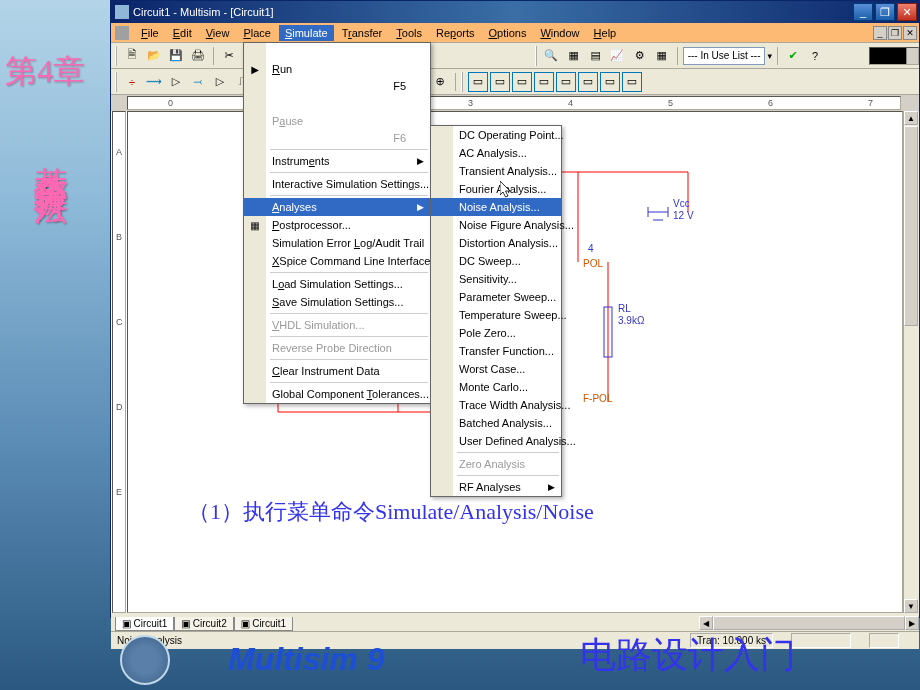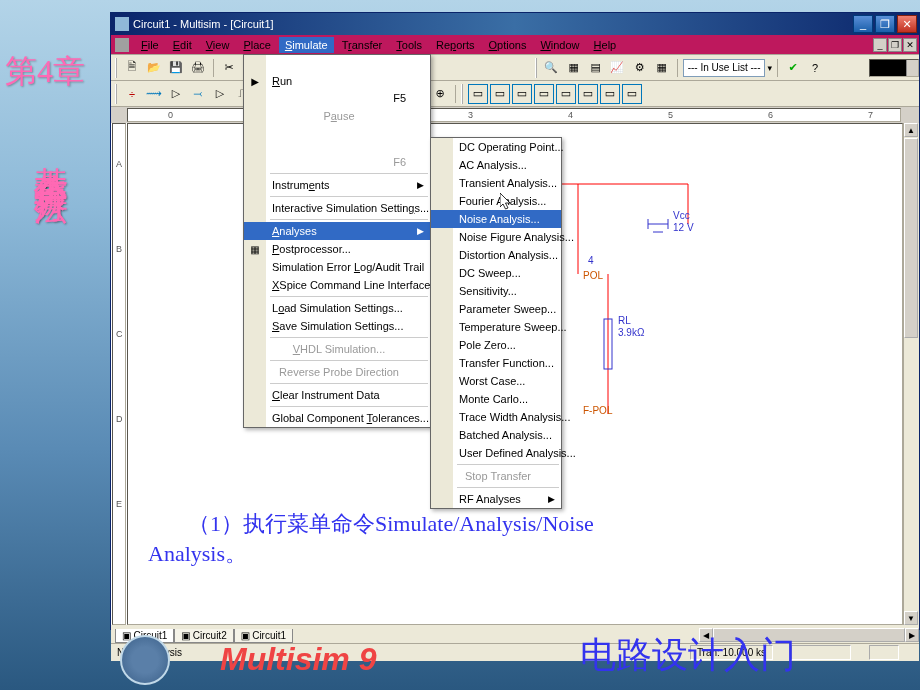--- a/index.html
+++ b/index.html
@@ -1,28 +1,28 @@
 <!DOCTYPE html>
 <html><head>
 <meta charset="utf-8">
 <style>
 * { box-sizing: border-box; margin: 0; padding: 0; font-family: Tahoma, sans-serif; }
 body { width: 920px; height: 690px; background: linear-gradient(180deg, #b3d4e8 0%, #8db9d8 30%, #5a8bb5 65%, #2a5880 100%); overflow: hidden; position: relative; }
 .chapter-label { position: absolute; left: 5px; top: 50px; font-size: 32px; color: #ff69b4; font-family: "SimSun", serif; font-weight: normal; z-index: 1; text-shadow: 1px 1px 2px rgba(0,0,0,0.3); }
 .vertical-text { position: absolute; left: 28px; top: 140px; writing-mode: vertical-rl; font-size: 34px; color: #ff69b4; font-family: "KaiTi", "SimSun", serif; z-index: 1; text-shadow: 1px 1px 2px rgba(0,0,0,0.3); line-height: 1.3; letter-spacing: 0.1em; }
 .bottom-logo { position: absolute; left: 120px; bottom: 5px; width: 50px; height: 50px; border-radius: 50%; background: radial-gradient(circle, #5a7fa8 40%, #3a5f88 100%); border: 2px solid #c0d8e8; }
-.bottom-title1 { position: absolute; left: 220px; bottom: 12px; font-size: 32px; font-style: italic; font-weight: bold; color: #ef4444; font-family: Arial, sans-serif; }
+.bottom-title1 { position: absolute; left: 228px; bottom: 12px; font-size: 32px; font-style: italic; font-weight: bold; color: #1d4ed8; font-family: Arial, sans-serif; }
 .bottom-title2 { position: absolute; left: 580px; bottom: 10px; font-size: 36px; color: #3333ee; font-family: "SimHei", sans-serif; }
-.app-window { position: absolute; left: 110px; top: 12px; width: 810px; height: 618px; background: #d4d0c8; border: 1px solid #0a246a; }
+.app-window { position: absolute; left: 110px; top: 0; width: 810px; height: 618px; background: #d4d0c8; border: 1px solid #0a246a; }
 .titlebar { height: 22px; background: linear-gradient(90deg, #0a246a 0%, #3a6ea5 50%, #0a246a 100%); color: #fff; display: flex; align-items: center; padding-left: 4px; font-size: 11px; }
 .titlebar .app-icon { width: 14px; height: 14px; background: #8fb8d8; margin-right: 4px; }
 .titlebar .wincontrols { margin-left: auto; display: flex; gap: 2px; margin-right: 2px; }
 .winbtn { width: 20px; height: 18px; background: linear-gradient(180deg, #5a8fd8 0%, #1a5faa 100%); border: 1px solid #003a7a; color: #fff; font-size: 11px; display: flex; align-items: center; justify-content: center; }
 .winbtn.close { background: linear-gradient(180deg, #f08070 0%, #c03020 100%); border-color: #802010; }
-.menubar { height: 20px; background: #be185d; display: flex; align-items: center; padding-left: 4px; font-size: 11px; gap: 2px; border-bottom: 1px solid #aca899; }
+.menubar { height: 20px; background: #fdba74; display: flex; align-items: center; padding-left: 4px; font-size: 11px; gap: 2px; border-bottom: 1px solid #aca899; }
 .menubar .mdi-icon { width: 14px; height: 14px; background: #a0a0a0; margin-right: 4px; }
 .menubar span { padding: 2px 6px; cursor: default; }
 .menubar .mdi-controls { margin-left: auto; display: flex; gap: 1px; margin-right: 2px; }
 .mdi-btn { width: 14px; height: 14px; background: #d4d0c8; border: 1px solid #888; font-size: 9px; display: flex; align-items: center; justify-content: center; }
 .toolbar-row { height: 26px; background: #ece9d8; border-bottom: 1px solid #aca899; display: flex; align-items: center; padding-left: 4px; gap: 2px; font-size: 10px; }
 .tb-grip { width: 3px; height: 20px; border-left: 2px ridge #fff; margin-right: 2px; }
 .tb-btn { width: 20px; height: 20px; border: 1px solid transparent; display: flex; align-items: center; justify-content: center; font-size: 11px; }
 .tb-sep { width: 1px; height: 18px; background: #aca899; margin: 0 3px; }
 .tb-combo { height: 18px; border: 1px solid #7f9db9; background: #fff; padding: 0 4px; font-size: 10px; display: flex; align-items: center; }
 .ruler-h { height: 14px; background: #fff; border: 1px inset #aca899; position: relative; font-size: 9px; color: #555; display: flex; align-items: center; margin: 1px 18px 1px 16px; }
@@ -36,21 +36,21 @@
 .sb-thumb-v { width: 14px; background: #d4d0c8; border: 1px outset #fff; position: absolute; left: 0; }
 .bottom-tabs { height: 18px; background: #ece9d8; display: flex; align-items: flex-end; padding-left: 4px; font-size: 10px; gap: 0; }
 .bottom-tabs .tab { padding: 1px 6px; border: 1px solid #888; border-top: none; background: #f5f3e8; display: flex; align-items: center; gap: 2px; }
 .bottom-tabs .tab.active { background: #fff; }
 .bottom-tabs .scrollbar-h { margin-left: auto; display: flex; align-items: center; height: 16px; background: #ece9d8; width: 220px; }
 .statusbar { height: 18px; background: #ece9d8; border-top: 1px solid #aca899; display: flex; align-items: center; font-size: 10px; padding-left: 6px; }
 .statusbar .cell { border: 1px inset #fff; padding: 0 6px; height: 15px; display: flex; align-items: center; }
 .menu-dropdown { position: absolute; background: #fff; border: 1px solid #666; box-shadow: 2px 2px 4px rgba(0,0,0,0.3); font-size: 11px; z-index: 100; }
 .menu-dropdown .icon-col { position: absolute; left: 0; top: 0; bottom: 0; width: 22px; background: #ece9d8; }
 .menu-item { padding: 3px 24px 3px 28px; position: relative; white-space: nowrap; cursor: default; display: flex; align-items: center; }
-.menu-item.disabled { color: #999; flex-direction: column; }
+.menu-item.disabled { color: #999; }
 .menu-item.highlighted { background: #316ac5; color: #fff; }
 .menu-item .shortcut { margin-left: auto; padding-left: 30px; margin-top: 34px; }
 .menu-item .arrow { position: absolute; right: 6px; font-size: 9px; }
 .menu-sep { height: 1px; background: #ccc; margin: 2px 2px 2px 26px; }
 .menu-icon { position: absolute; left: 3px; width: 16px; height: 16px; display: flex; align-items: center; justify-content: center; font-size: 10px; }
 .simulate-menu { left: 132px; top: 41px; width: 188px; }
 .analyses-submenu { left: 319px; top: 124px; width: 132px; }
 .circuit-wire { stroke: #ff0000; stroke-width: 1; fill: none; }
 .circuit-text { font-size: 10px; fill: #3333cc; font-family: Arial; }
 .inst-text { position: absolute; font-size: 22px; color: #3333ee; font-family: "SimSun", serif; }
@@ -219,21 +219,20 @@
           <text x="168" y="269" class="circuit-text">0Deg</text>
           <text x="134" y="238" class="circuit-text">+</text>
         </g>
         <g>
           <line x1="310" y1="330" x2="330" y2="330" stroke="#3333cc" stroke-width="1.5"></line>
           <line x1="314" y1="335" x2="326" y2="335" stroke="#3333cc"></line>
           <line x1="317" y1="340" x2="323" y2="340" stroke="#3333cc"></line>
         </g>
       </svg>
       <div class="inst-text" style="left:60px;top:385px">（1）执行菜单命令Simulate/Analysis/Noise</div>
-      <div class="inst-text" style="left:20px;top:415px">Analysis。</div>
     </div>
     <div class="scrollbar-v">
       <div class="sb-btn" style="top:0">▲</div>
       <div class="sb-thumb-v" style="top:15px;height:200px"></div>
       <div class="sb-btn" style="bottom:0">▼</div>
     </div>
   </div>
 
   <div class="bottom-tabs">
     <div class="tab active">▣ <span>Circuit1</span></div>
@@ -366,21 +365,21 @@
         <span>Trace Width Analysis...</span>
       </div>
       <div class="menu-item">
         <span>Batched Analysis...</span>
       </div>
       <div class="menu-item">
         <span>User Defined Analysis...</span>
       </div>
       <div class="menu-sep"></div>
       <div class="menu-item disabled">
-        <span>Stop Transfer</span>
+        <span>Zero Analysis</span>
       </div>
       <div class="menu-sep"></div>
       <div class="menu-item">
         <span>RF Analyses</span>
         <span class="arrow">▶</span>
       </div>
     </div>
 
   <svg class="cursor-arrow" style="left:389px;top:180px" viewBox="0 0 12 18">
     <path d="M0,0 L0,14 L3,11 L5.5,16 L8,15 L5.5,10 L10,10 Z" fill="#fff" stroke="#000" stroke-width="0.8"></path>

